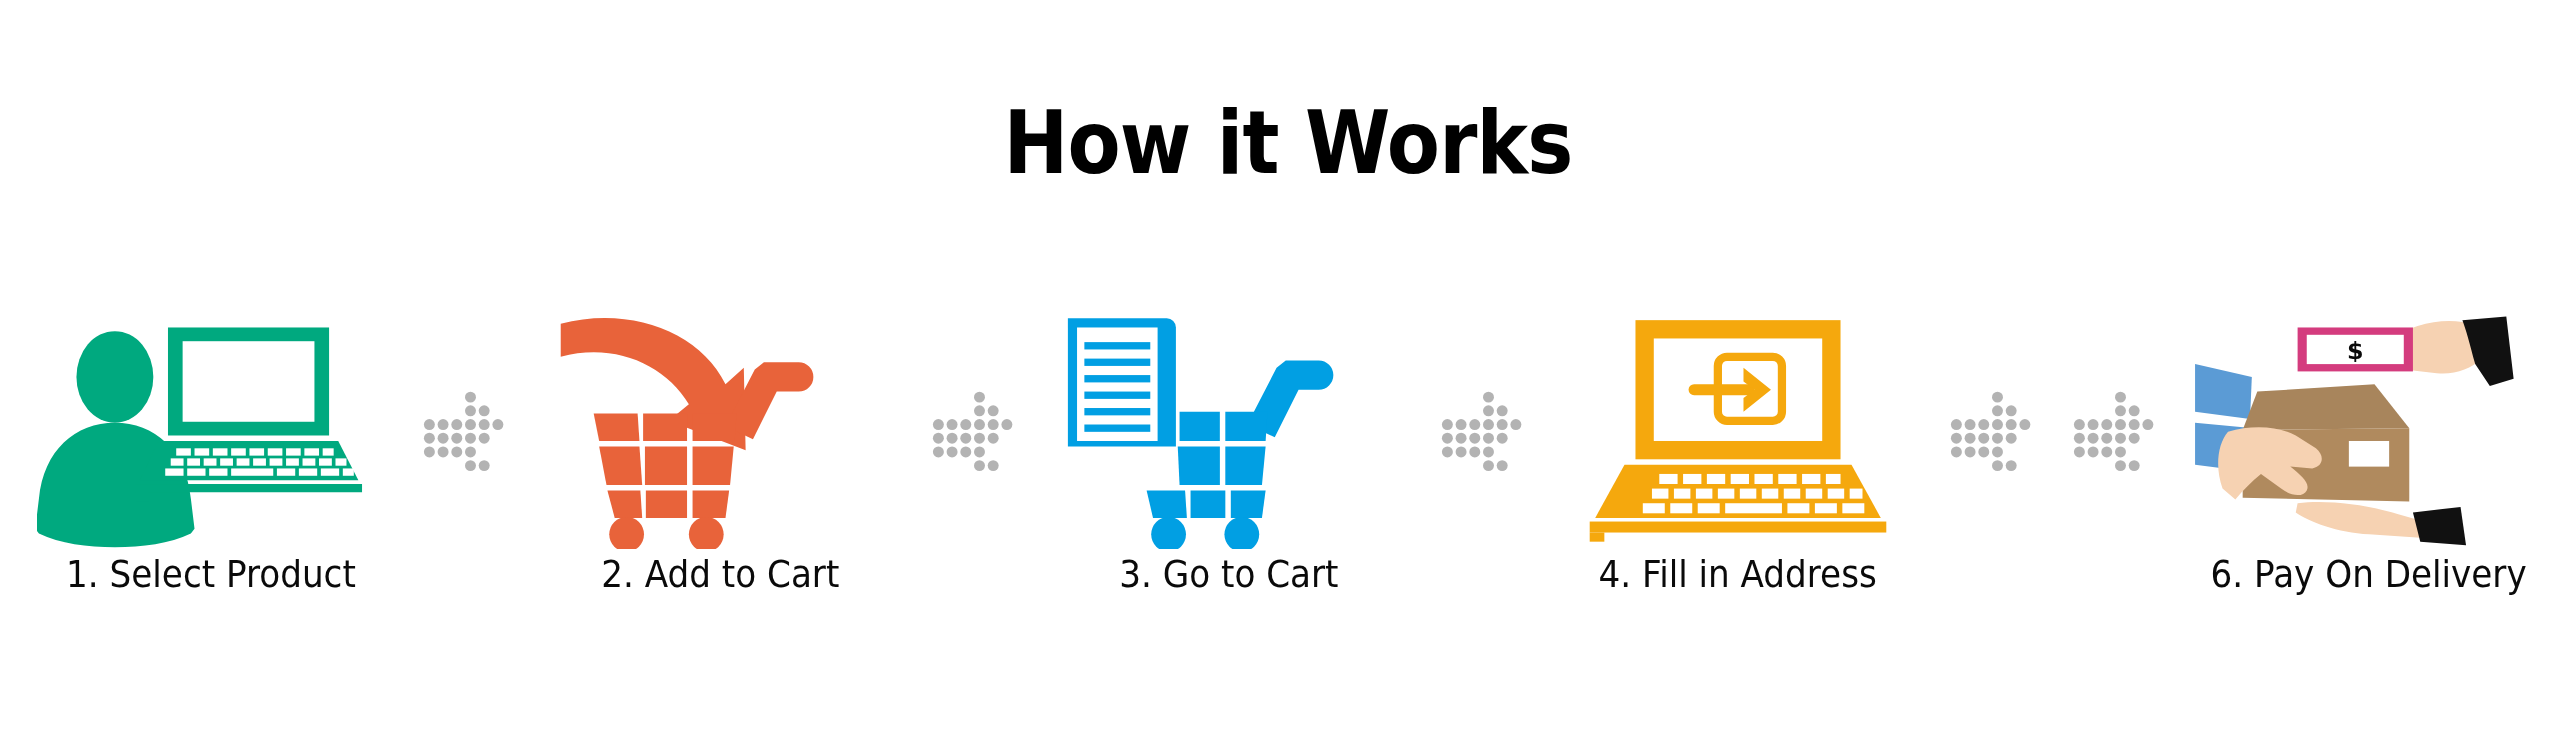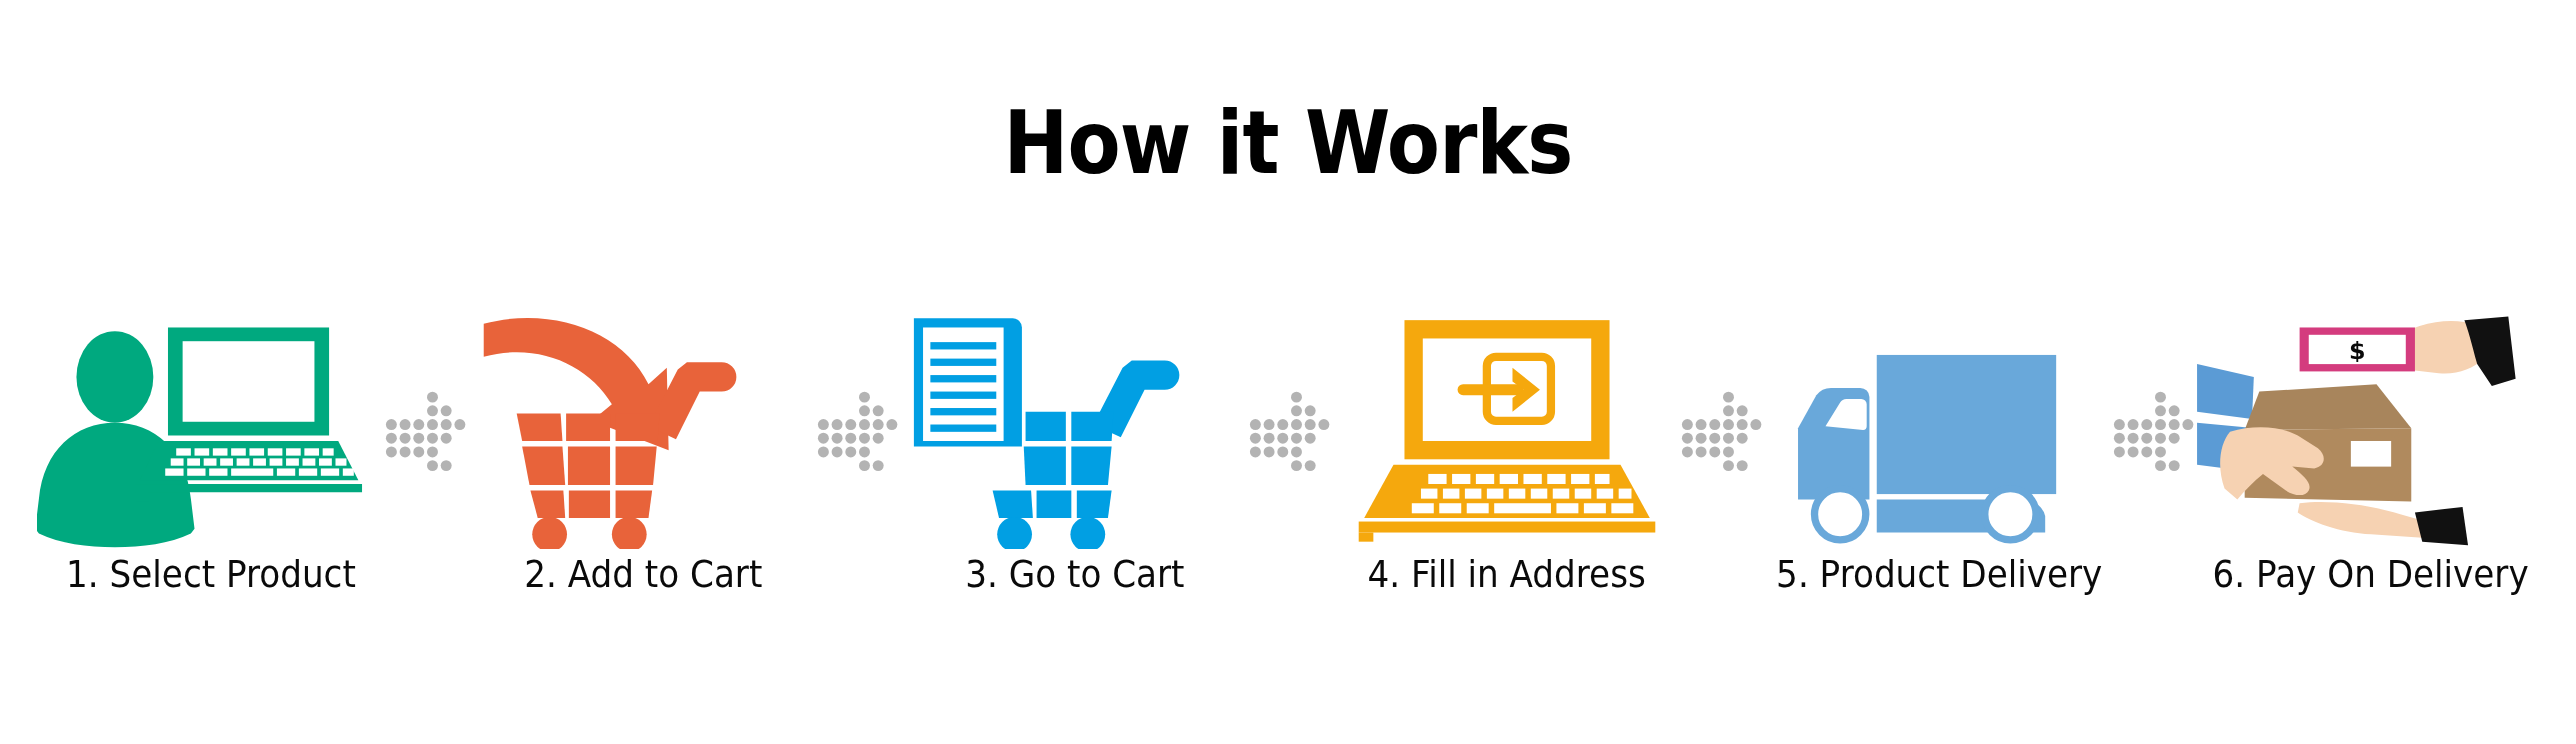--- a/index.html
+++ b/index.html
@@ -377,42 +377,20 @@
           <circle cx="7" cy="70" r="6"></circle>
             <circle cx="22" cy="70" r="6"></circle>
             <circle cx="37" cy="70" r="6"></circle>
           <circle cx="52" cy="70" r="6"></circle>
           <circle cx="52" cy="85" r="6"></circle>
             <circle cx="67" cy="85" r="6"></circle>
         </g>
       </svg>
     </div>
 
-    <div class="step">
-      <div class="step-art">
-        <svg viewBox="0 0 380 260" xmlns="http://www.w3.org/2000/svg">
-          <g fill="#69A8DA">
-
-            <rect x="122" y="48" width="196" height="152"></rect>
-
-            <path d="M36 128 L 56 92 a20 20 0 0 1 16 -8 h32 a10 10 0 0 1 10 10 v112
-                     h-78 a 0 0 0 0 1 0 0 z"></path>
-
-            <path d="M122 206 h160 a26 22 0 0 1 24 18 v18 h-184 z"></path>
-          </g>
-
-          <path d="M66 126 L 82 100 a8 8 0 0 1 7 -4 h16 a6 6 0 0 1 6 6 v24
-                   a4 4 0 0 1 -4 4 z" fill="#ffffff"></path>
-
-          <circle cx="82" cy="222" r="28" fill="#ffffff" stroke="#69A8DA" stroke-width="8"></circle>
-          <circle cx="268" cy="222" r="28" fill="#ffffff" stroke="#69A8DA" stroke-width="8"></circle>
-        </svg>
-      </div>
-      <div class="step-label">5. Product Delivery</div>
-    </div>
 
     <div class="sep">
       <svg width="84" height="84" viewBox="0 0 92 92" xmlns="http://www.w3.org/2000/svg">
         <g fill="#B3B3B3">
           <circle cx="52" cy="10" r="6"></circle>
           <circle cx="52" cy="25" r="6"></circle>
             <circle cx="67" cy="25" r="6"></circle>
           <circle cx="7" cy="40" r="6"></circle>
             <circle cx="22" cy="40" r="6"></circle>
             <circle cx="37" cy="40" r="6"></circle>

